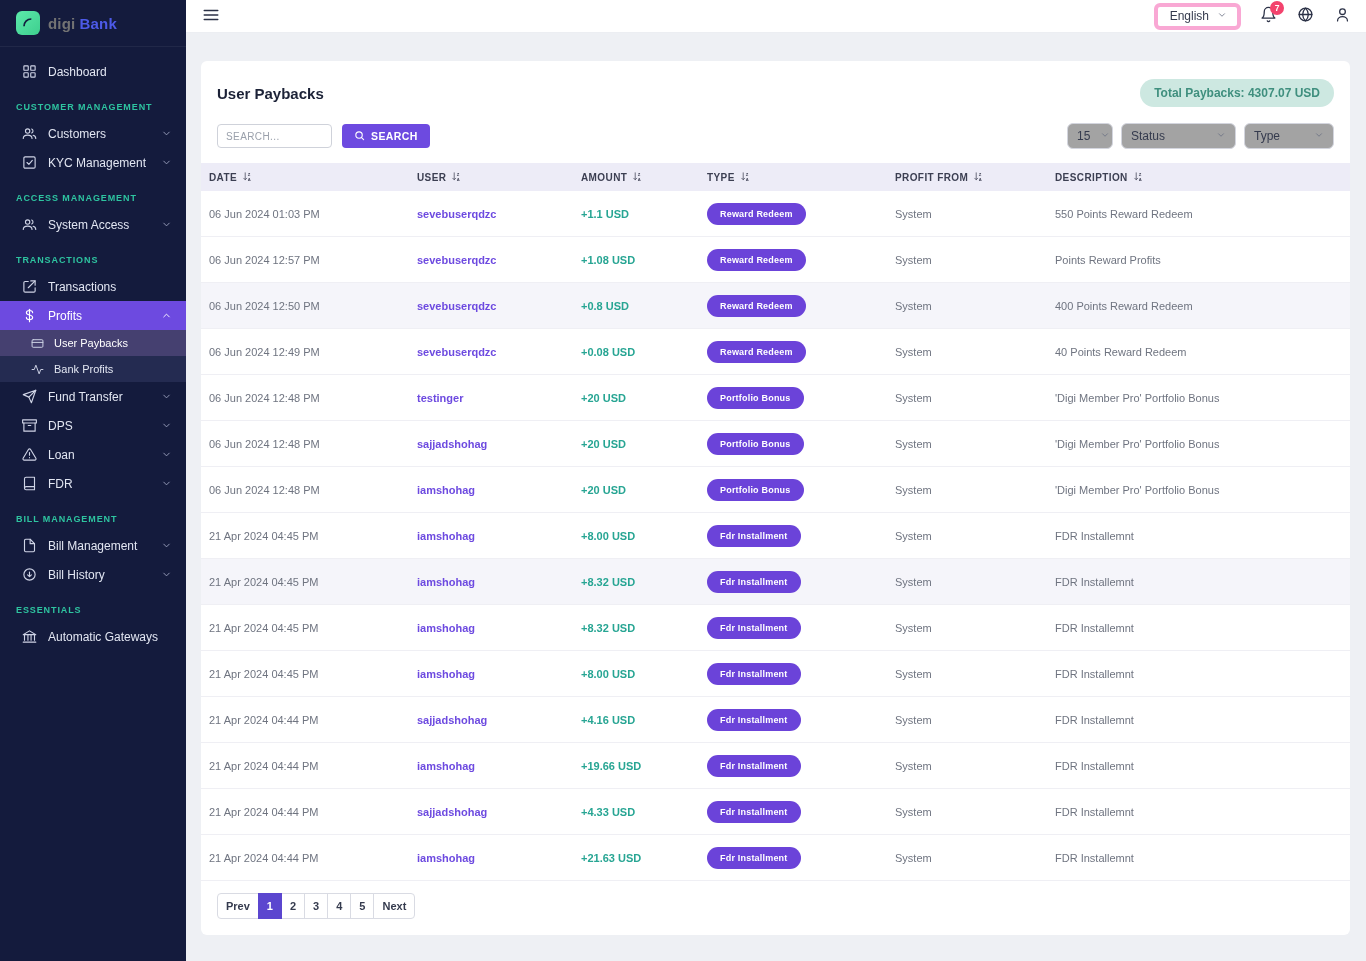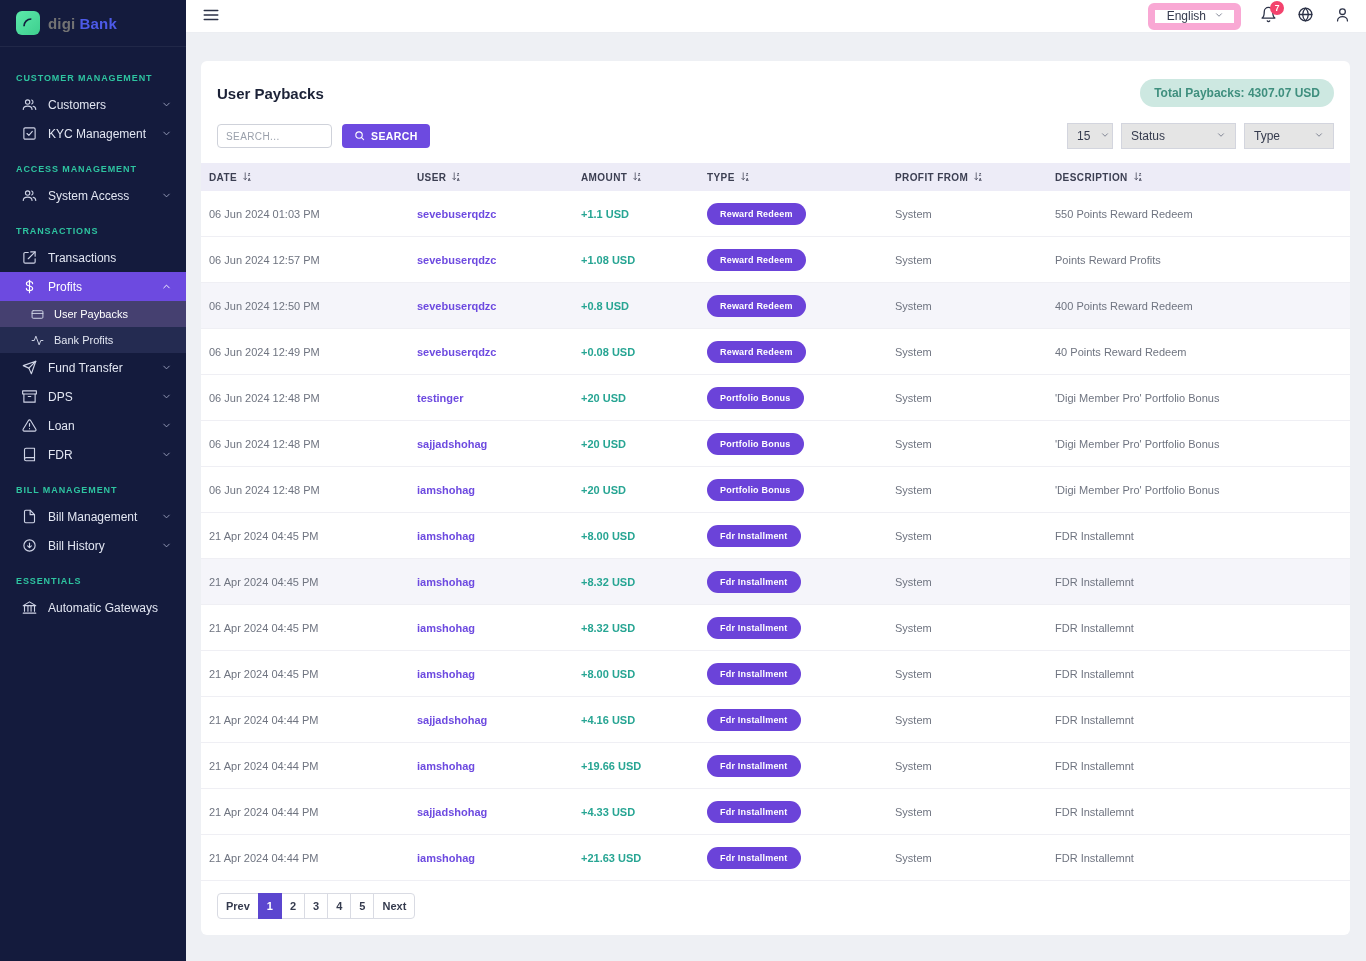--- a/index.html
+++ b/index.html
@@ -28,39 +28,39 @@
   .sub-item .nicon { width:13px; height:13px; display:flex; }
   .sub-item .nicon svg { width:13px; height:13px; stroke:#cfd4e6; stroke-width:1.8; fill:none; stroke-linecap:round; stroke-linejoin:round; }
   .sub-item.active { background:#454070; color:#fff; }
 
   
   .right-col { flex:1; display:flex; flex-direction:column; height:961px; }
   .topbar { height:47px; background:#fff; display:flex; align-items:center; padding:0 14px 0 16px; border-bottom:1px solid #eceef2; }
   .hamburger { width:22px; height:22px; background:none; border:none; cursor:pointer; display:flex; align-items:center; }
   .hamburger svg { width:18px; height:18px; stroke:#2b3146; stroke-width:2; fill:none; stroke-linecap:round; }
   .topbar-right { margin-left:auto; display:flex; align-items:center; gap:17px; }
-  .lang-pill { display:flex; align-items:center; gap:8px; border:7px solid #f9a8d4; border-radius:6px; height:27px; padding:0 10px 0 12px; font-size:12px; color:#353b4e; background:#fff; cursor:pointer; }
+  .lang-pill { display:flex; align-items:center; gap:8px; border:4px solid #f9a8d4; border-radius:6px; height:27px; padding:0 10px 0 12px; font-size:12px; color:#353b4e; background:#fff; cursor:pointer; }
   .lang-pill svg { width:10px; height:10px; stroke:#6c7284; stroke-width:2; fill:none; stroke-linecap:round; stroke-linejoin:round; }
   .top-icon { position:relative; width:20px; height:20px; display:flex; align-items:center; justify-content:center; cursor:pointer; }
   .top-icon svg { width:17px; height:17px; stroke:#2b3146; stroke-width:1.8; fill:none; stroke-linecap:round; stroke-linejoin:round; }
   .notif-badge { position:absolute; top:-5px; right:-6px; min-width:14px; height:14px; border-radius:8px; background:var(--notif-red,#f3436d); color:#fff; font-size:8.5px; font-weight:700; display:flex; align-items:center; justify-content:center; padding:0 3px; }
 
   
   .main { flex:1; padding:28px 16px 26px 15px; }
   .card { background:#fff; border-radius:6px; min-height:860px; display:flex; flex-direction:column; }
   .card-head { display:flex; align-items:center; justify-content:space-between; padding:18px 16px 12px; }
   .card-title { font-size:15px; font-weight:700; color:#1c2237; }
   .total-badge { background:var(--total-bg,#cde8e1); color:var(--total-text,#3f8f7e); font-size:12px; font-weight:600; border-radius:999px; padding:7px 14px; }
   .toolbar { display:flex; align-items:center; padding:4px 16px 14px; }
   .search-input { width:115px; height:24px; border:1px solid #cfd2da; border-radius:4px; font-size:10px; padding:0 8px; color:#3c4254; font-family:"Liberation Sans",sans-serif; letter-spacing:.4px; }
   .search-input::placeholder { color:#9aa0ab; }
   .search-btn { margin-left:10px; height:24px; background:var(--accent,#6d4ae0); color:#fff; border:none; border-radius:4px; font-size:10.5px; font-weight:700; letter-spacing:.4px; padding:0 12px; display:flex; align-items:center; gap:6px; cursor:pointer; font-family:"Liberation Sans",sans-serif; }
   .search-btn svg { width:11px; height:11px; stroke:#fff; stroke-width:2.4; fill:none; stroke-linecap:round; }
   .toolbar-right { margin-left:auto; display:flex; gap:8px; }
-  .select-pill { display:flex; align-items:center; justify-content:space-between; gap:10px; border:1px solid #d3d5de; border-radius:0; height:26px; padding:0 9px; font-size:12px; color:#353b4e; background:#e5e5e5; cursor:pointer; }
+  .select-pill { display:flex; align-items:center; justify-content:space-between; gap:10px; border:1px solid #d3d5de; border-radius:6px; height:26px; padding:0 9px; font-size:12px; color:#353b4e; background:#a3a3a3; cursor:pointer; }
   .select-pill svg { width:10px; height:10px; stroke:#6c7284; stroke-width:2; fill:none; stroke-linecap:round; stroke-linejoin:round; }
   .sel-size { width:46px; } .sel-status { width:115px; } .sel-type { width:90px; }
 
   
   .tbl { width:100%; }
   .tbl-head, .tbl-row { display:grid; grid-template-columns:208px 164px 126px 188px 160px 1fr; align-items:center; }
   .tbl-head { background:#edecf7; height:28px; }
   .th { font-size:10px; font-weight:700; letter-spacing:.4px; color:#3c3f52; text-transform:uppercase; padding-left:8px; display:flex; align-items:center; gap:5px; cursor:pointer; }
   .th svg { width:11px; height:11px; stroke:#3c3f52; stroke-width:1.6; fill:none; stroke-linecap:round; stroke-linejoin:round; }
   .th svg text { stroke:none; fill:#3c3f52; font-size:9px; font-weight:700; font-family:"Liberation Sans",sans-serif; }
@@ -86,20 +86,31 @@
     <span class="logo-mark">
       <svg viewBox="0 0 24 24">
           <path d="M6 17c0-6 4.5-11 11-11"></path>
         </svg>
     </span>
     <span class="logo-text">
       <span class="w1">digi</span><span class="w2">Bank</span>
     </span>
   </div>
   <nav class="nav" id="sidebar-nav">
+      <div class="nav-item">
+        <span class="nicon">
+          <svg viewBox="0 0 24 24">
+            <rect x="3" y="3" width="7" height="7" rx="1"></rect>
+            <rect x="14" y="3" width="7" height="7" rx="1"></rect>
+            <rect x="3" y="14" width="7" height="7" rx="1"></rect>
+            <rect x="14" y="14" width="7" height="7" rx="1"></rect>
+          </svg>
+        </span>
+        <span>Dashboard</span>
+      </div>
       <div class="nav-section">CUSTOMER MANAGEMENT</div>
       <div class="nav-item">
         <span class="nicon">
           <svg viewBox="0 0 24 24">
             <circle cx="9" cy="8" r="3.5"></circle>
             <path d="M2 20c0-3.6 3.1-5.5 7-5.5s7 1.9 7 5.5"></path>
             <path d="M15.5 4.8a3.5 3.5 0 010 6.4"></path>
             <path d="M17.8 14.9c2.5.7 4.2 2.4 4.2 5.1"></path>
           </svg>
         </span>

